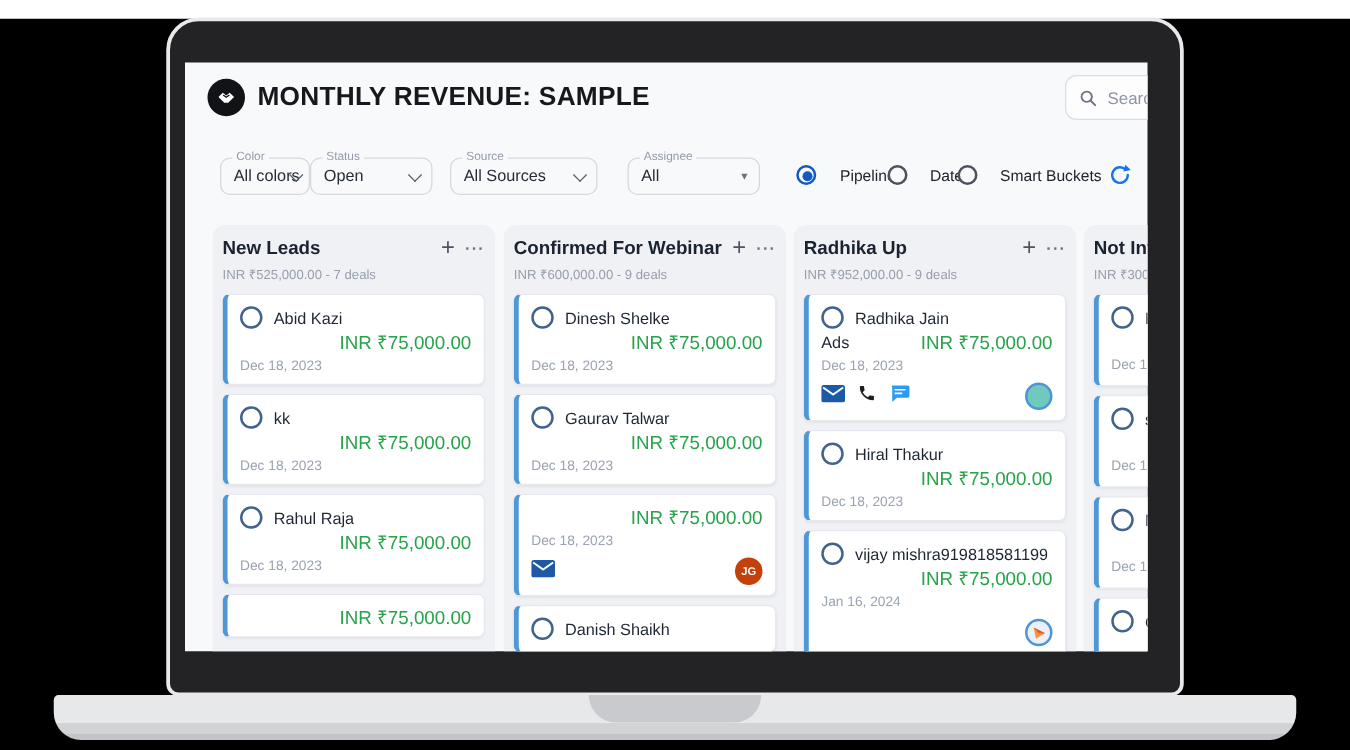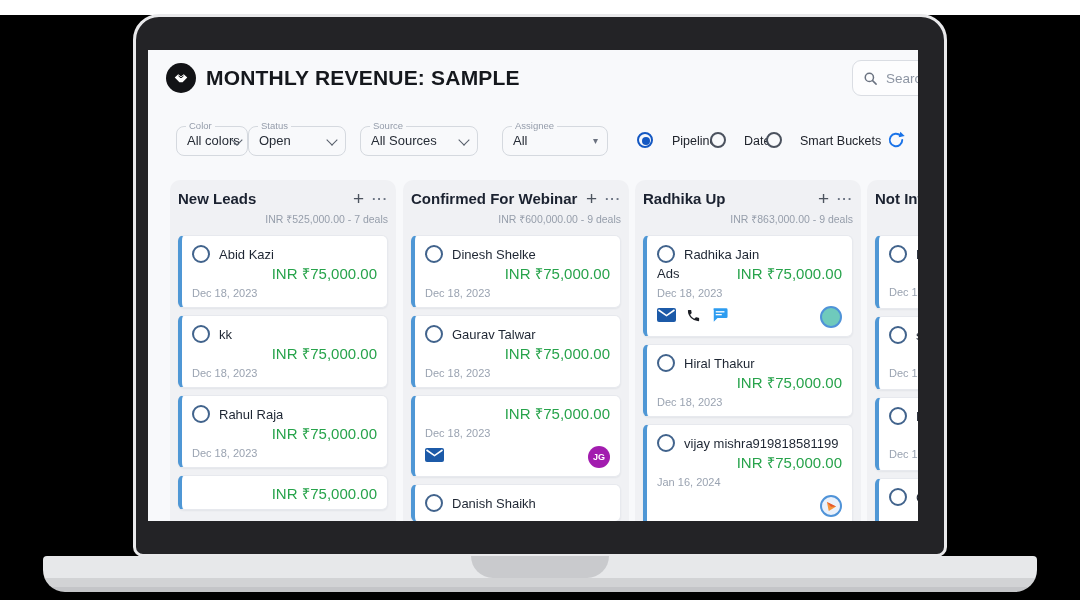--- a/index.html
+++ b/index.html
@@ -41,21 +41,21 @@
   .refresh{position:absolute;left:738px;top:80px;width:20px;height:20px;}
 
   
   .board{position:absolute;left:0;top:130px;width:1000px;height:400px;}
   .kcol{position:absolute;top:0;width:226px;height:400px;box-sizing:border-box;background:#f0f1f4;
         border-radius:10px 10px 0 0;padding:10px 8px 8px 8px;}
   .khead{display:flex;align-items:center;}
   .ktitle{font-size:15px;font-weight:700;color:#1b2230;white-space:nowrap;overflow:hidden;flex:1;}
   .kadd{font-size:19px;color:#4d545f;line-height:14px;padding:0 8px;cursor:default;}
   .kmenu{font-size:13px;font-weight:700;color:#6a7280;letter-spacing:1px;line-height:14px;}
-  .ksum{margin-top:5px;font-size:10.5px;color:#969eab;white-space:nowrap;overflow:hidden;text-align:right;}
+  .ksum{margin-top:5px;font-size:10.5px;color:#969eab;white-space:nowrap;overflow:hidden;}
   .kcards{margin-top:9px;}
 
   .card{background:#fff;border:1px solid #e7e9ee;border-left:4px solid #4f97d5;border-radius:6px;
         box-shadow:0 1px 2px rgba(20,30,50,.06);padding:8px 10px;margin-bottom:7px;box-sizing:border-box;}
   .crow-name{display:flex;align-items:center;gap:9px;height:20px;}
   .circ{width:14px;height:14px;border-radius:50%;border:2px solid #41638c;flex:none;background:#fff;}
   .cname{font-size:13px;color:#1e2633;white-space:nowrap;overflow:hidden;}
   .crow-amt{display:flex;align-items:center;height:16px;margin-top:1px;}
   .csub{font-size:13px;color:#1e2633;}
   .camt{margin-left:auto;font-size:15px;font-weight:400;color:#27a34b;white-space:nowrap;}
@@ -206,38 +206,38 @@
           <div class="card">
             <div class="crow-amt">
               <span class="camt">INR ₹75,000.00</span>
             </div>
             <div class="cdate">Dec 18, 2023</div>
             <div class="crow-icons">
               <span><svg width="19" height="14" viewBox="0 0 19 14">
                   <rect width="19" height="14" rx="2" fill="#1c5aa8"></rect>
                   <path d="M1.5 2l8 5.6 8-5.6" stroke="#fff" stroke-width="1.6" fill="none"></path>
                 </svg></span>
-              <div class="av init" style="background: #a21caf;">JG</div>
+              <div class="av init" style="background: #c2410c;">JG</div>
             </div>
           </div>
           <div class="card">
             <div class="crow-name">
               <span class="circ"></span>
               <span class="cname">Danish Shaikh</span>
             </div>
           </div>
         </div>
       </div>
       <div class="kcol" style="left: 487px;">
         <div class="khead">
           <div class="ktitle">Radhika Up</div>
           <div class="kadd">+</div>
           <div class="kmenu">···</div>
         </div>
-        <div class="ksum">INR ₹863,000.00 - 9 deals</div>
+        <div class="ksum">INR ₹952,000.00 - 9 deals</div>
         <div class="kcards">
           <div class="card">
             <div class="crow-name">
               <span class="circ"></span>
               <span class="cname">Radhika Jain</span>
             </div>
             <div class="crow-amt">
               <span class="csub">Ads</span>
               <span class="camt">INR ₹75,000.00</span>
             </div>

